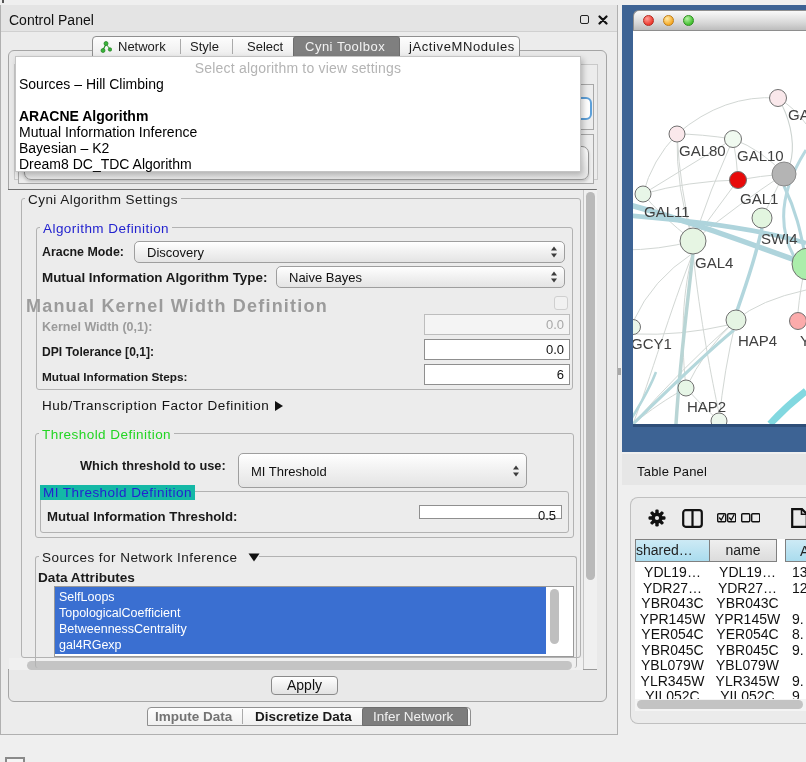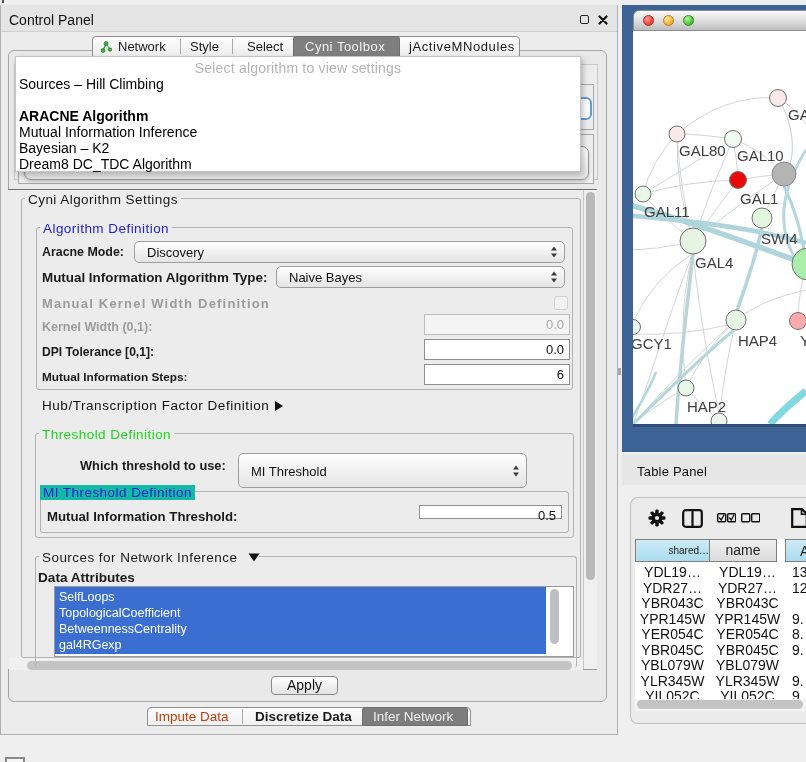--- a/index.html
+++ b/index.html
@@ -85,21 +85,21 @@
 
 <div class="lbl" style="left:42px;top:270px;font-size:13.4px">Mutual Information Algorithm Type:</div>
 <div class="combo" style="left:276px;top:266px;width:289px;height:22px">
     <span class="tx">Naive Bayes</span>
   <svg class="carets" viewBox="0 0 8 12">
       <path d="M4 0.5 L7 4.5 L1 4.5 Z" fill="#3c3c3c"></path>
       <path d="M4 11.5 L7 7.5 L1 7.5 Z" fill="#3c3c3c"></path>
     </svg>
   </div>
 
-<div class="glbl" style="left:42px;top:296px;font-size:13px;letter-spacing:1.2px">Manual Kernel Width Definition</div>
+<div class="glbl" style="left:26px;top:296px;font-size:18px;letter-spacing:1.2px">Manual Kernel Width Definition</div>
 <div class="ab" style="left:554px;top:296px;width:14px;height:14px;background:#f1f1f1;border:1px solid #cfcfcf;border-radius:3px"></div>
 
 <div class="glbl" style="left:42px;top:320px;font-size:12.5px">Kernel Width (0,1):</div>
 <div class="field" style="left:424px;top:314px;width:146px;height:21px;background:#f4f4f4;border-color:#bdbdbd;color:#a8a8a8">0.0</div>
 
 <div class="lbl" style="left:42px;top:345px;font-size:12.1px">DPI Tolerance [0,1]:</div>
 <div class="field" style="left:424px;top:339px;width:146px;height:21px">0.0</div>
 
 <div class="lbl" style="left:42px;top:370px;font-size:11.8px">Mutual Information Steps:</div>
 <div class="field" style="left:424px;top:364px;width:146px;height:21px">6</div>
@@ -141,21 +141,21 @@
 <div class="ab" style="left:59px;top:622px;font-size:12.5px;color:#fff">BetweennessCentrality</div>
 <div class="ab" style="left:59px;top:638px;font-size:12.5px;color:#fff">gal4RGexp</div>
 <div class="ab" style="left:550px;top:589px;width:9px;height:55px;background:#bfbfbf;border-radius:5px"></div>
 
 <div class="ab" style="left:271px;top:676px;width:67px;height:19px;background:linear-gradient(#ffffff,#f0f0f0 50%,#e2e2e2);border:1px solid #8a8a8a;border-radius:4px;text-align:center;font-size:14px;color:#111;line-height:17px">Apply</div>
 
 <div class="ab" id="bottabs" style="left:147px;top:707px;height:19px">
   <div class="ab" style="left:0;top:0;width:324px;height:19px;background:linear-gradient(#fdfdfd,#f0f0f0);border:1px solid #8f8f8f;border-radius:4px 4px 0 0"></div>
   <div class="ab" style="left:95px;top:2px;width:1px;height:15px;background:#aaa"></div>
   <div class="ab" style="left:215px;top:0;width:106px;height:19px;background:#7d7d7d;border:1px solid #6e6e6e;border-radius:3px 3px 0 0"></div>
-  <div class="ab" style="left:8px;top:2px;font-size:13.5px;font-weight:normal;color:#c2410c;white-space:nowrap">Impute Data</div>
+  <div class="ab" style="left:8px;top:2px;font-size:13.5px;font-weight:bold;color:#737373;white-space:nowrap">Impute Data</div>
   <div class="ab" style="left:108px;top:2px;font-size:13.5px;font-weight:bold;color:#1a1a1a;white-space:nowrap">Discretize Data</div>
   <div class="ab" style="left:226px;top:2px;font-size:13.5px;color:#f0f0f0;white-space:nowrap">Infer Network</div>
 </div>
 
 <div class="ab" style="left:5px;top:757px;width:20px;height:8px;background:#f5f5f5;border:2px solid #8a8a8a"></div>
 
 <div class="ab" id="popup" style="left:15px;top:56px;width:566px;height:116px;background:#fff;border:1px solid #c4c4c4;box-shadow:2px 3px 6px rgba(0,0,0,0.25)">
   <div class="ab" style="left:0;top:3px;width:100%;text-align:center;font-size:14px;letter-spacing:0.2px;color:#b4b4b4">Select algorithm to view settings</div>
   <div class="ab" style="left:3px;top:19px;font-size:14px;color:#000">Sources – Hill Climbing</div>
   <div class="ab" style="left:3px;top:51px;font-size:14px;font-weight:bold;color:#000">ARACNE Algorithm</div>
@@ -276,21 +276,21 @@
     <rect x="0.7" y="0.7" width="8" height="8" rx="1" fill="none" stroke="#111" stroke-width="1.4"></rect>
     <rect x="10.7" y="0.7" width="8" height="8" rx="1" fill="none" stroke="#111" stroke-width="1.4"></rect>
   </svg>
   <svg class="ab" style="left:160px;top:10px" width="17" height="20" viewBox="0 0 17 20">
     <path d="M1.2 1.2 H11 L15.8 6 V18.8 H1.2 Z" fill="none" stroke="#111" stroke-width="2.2"></path>
     <path d="M10.5 1.2 V6.3 H15.8" fill="none" stroke="#111" stroke-width="1.6"></path>
   </svg>
 </div>
 
 <div class="ab" style="left:635px;top:539px;width:171px;height:172px;background:#fff"></div>
-<div class="ab" style="left:635px;top:539px;width:75px;height:23px;background:linear-gradient(#cdeaf5,#aadcee);border:1px solid #808080;text-align:right;font-size:10px;color:#222;line-height:21px">shared…</div>
+<div class="ab" style="left:635px;top:539px;width:75px;height:23px;background:linear-gradient(#cdeaf5,#aadcee);border:1px solid #808080;text-align:left;font-size:14px;color:#222;line-height:21px">shared…</div>
 <div class="ab" style="left:709px;top:539px;width:68px;height:23px;background:linear-gradient(#efefef,#dcdcdc);border:1px solid #808080;text-align:center;font-size:14px;color:#222;line-height:21px">name</div>
 <div class="ab" style="left:785px;top:539px;width:21px;height:23px;background:linear-gradient(#cdeaf5,#aadcee);border:1px solid #808080;border-right:none;overflow:hidden">
     <span style="position:absolute;left:14px;top:3px;font-size:14px;color:#222">A</span>
   </div>
 
 <div class="ab" id="trows" style="left:635px;top:562px;width:171px;height:138px;overflow:hidden;font-size:14px;color:#111">
   <div style="position:absolute;left:0;top:2px;width:75px;text-align:center">YDL19…</div>
     <div style="position:absolute;left:74px;top:2px;width:77px;text-align:center">YDL19…</div>
     <div style="position:absolute;left:157px;top:2px">13</div>
   <div style="position:absolute;left:0;top:18px;width:75px;text-align:center">YDR27…</div>

